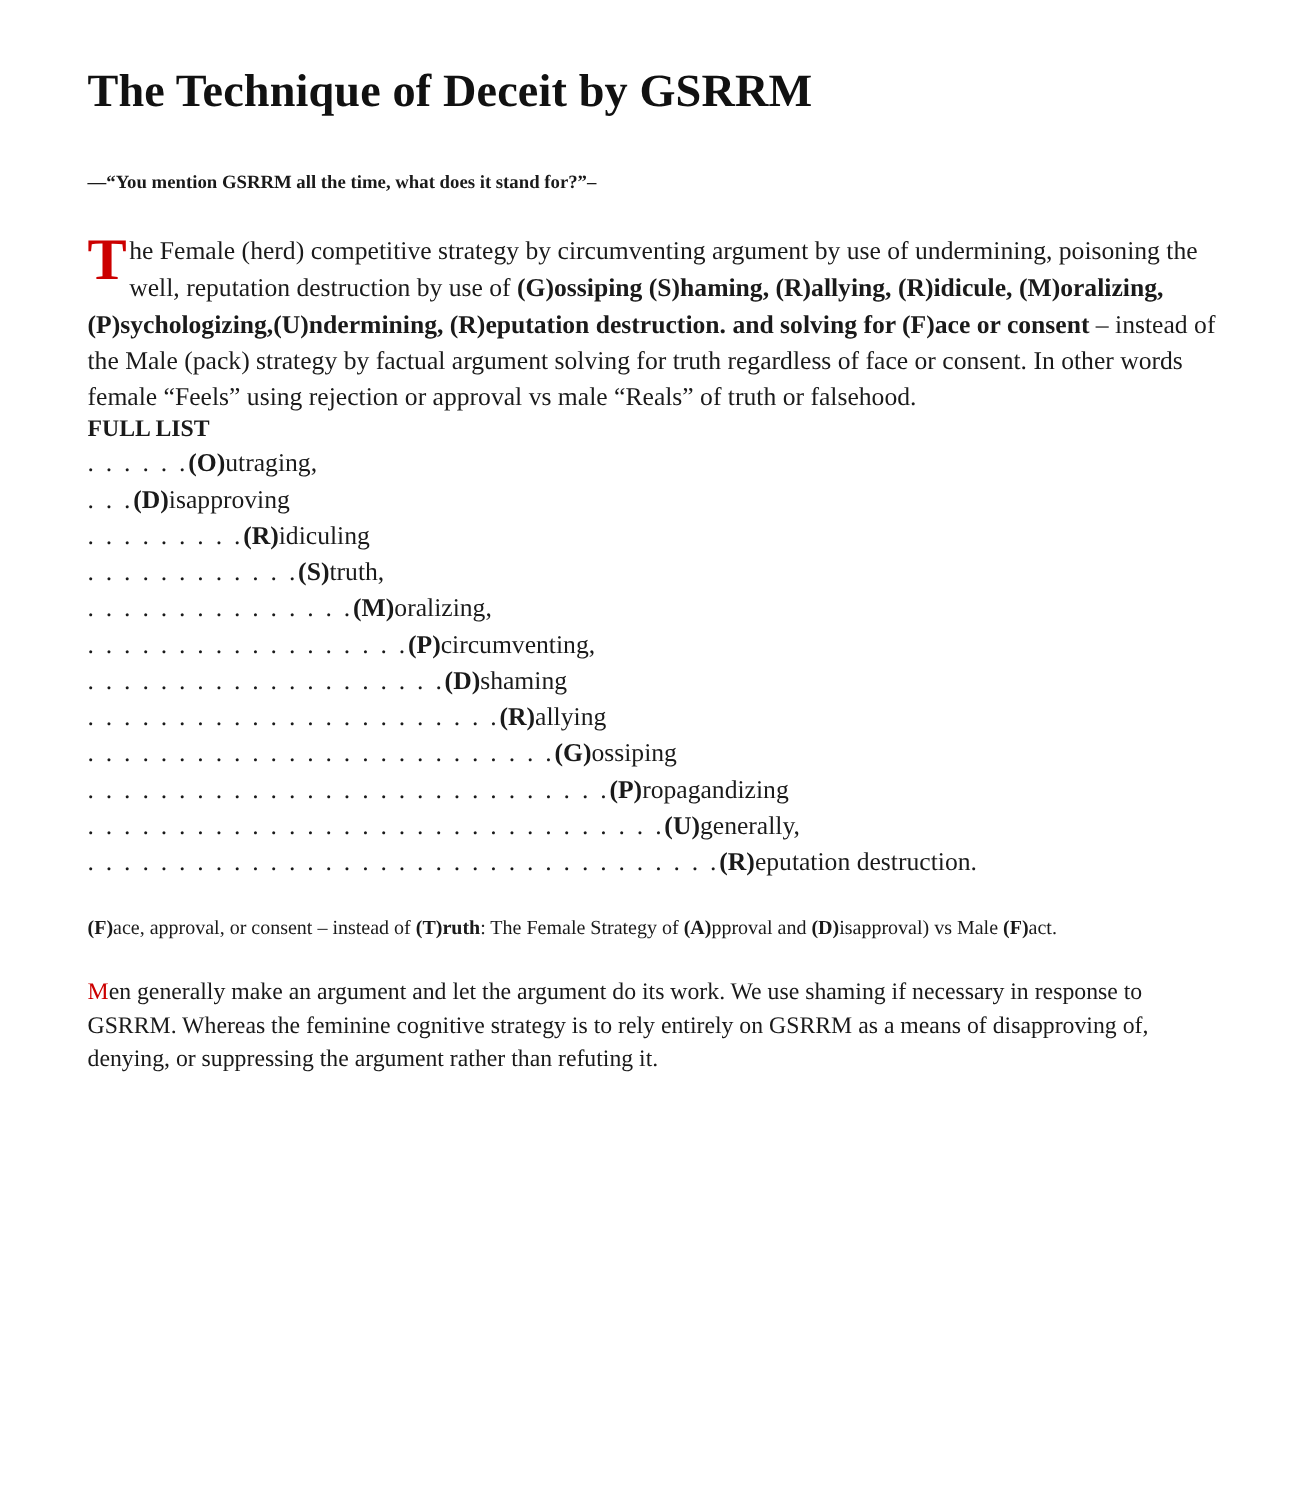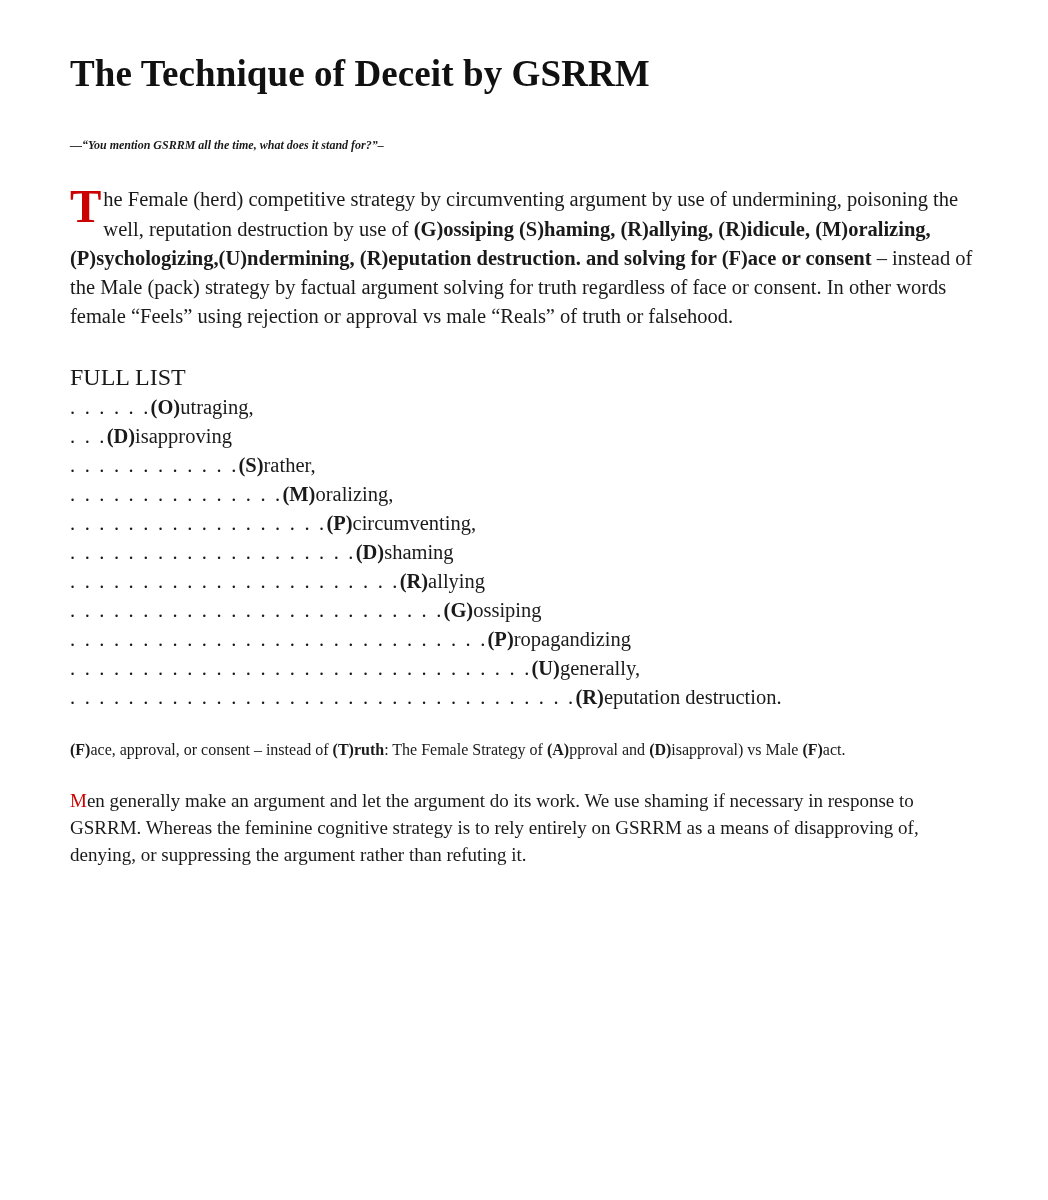--- a/index.html
+++ b/index.html
@@ -23,23 +23,22 @@
   }
   .title {
     font-size: 37px;
     font-weight: bold;
     letter-spacing: 0.1px;
     margin: 0 0 0 0;
     line-height: 1.2;
     color: #111;
   }
   .subtitle {
-    font-style: italic;
     font-weight: bold;
-    font-size: 12px;
+    font-size: 15px;
     margin-top: 42px;
     color: #1a1a1a;
   }
   .lede {
     margin-top: 32px;
     font-size: 20.5px;
     line-height: 1.42;
     text-align: left;
   }
   .dropcap {
@@ -47,23 +46,22 @@
     color: #cc0000;
     font-size: 47px;
     line-height: 0.82;
     font-weight: bold;
     padding-right: 2px;
     margin-top: 2px;
   }
   .b { font-weight: bold; }
   .red { color: #cc0000; }
   .section-head {
-    font-weight: normal;
-    font-size: 24px;
-    margin-top: 33px;
+    font-weight: bold;
+    font-size: 19px;
     margin-bottom: 2px;
   }
   .list {
     font-size: 20.5px;
     line-height: 1.415;
   }
   .list-row {
     white-space: nowrap;
   }
   .dots {
@@ -96,21 +94,22 @@
 
   <div class="lede">
     <span class="dropcap">T</span><span>he Female (herd) competitive strategy by circumventing argument by use of undermining, poisoning the well, reputation destruction by use of </span><span class="b">(G)ossiping (S)haming, (R)allying, (R)idicule, (M)oralizing, (P)sychologizing,(U)ndermining, (R)eputation destruction. and solving for (F)ace or consent</span><span> – instead of the Male (pack) strategy by factual argument solving for truth regardless of face or consent. In other words female “Feels” using rejection or approval vs male “Reals” of truth or falsehood.</span>
   </div>
 
   <div class="section-head">FULL LIST</div>
 
   <div class="list">
     <div class="list-row"><span class="dots">. . . . . .</span><span class="b">(O)</span><span>utraging,</span></div>
     <div class="list-row"><span class="dots">. . .</span><span class="b">(D)</span><span>isapproving</span></div>
-    <div class="list-row"><span class="dots">. . . . . . . . . . . .</span><span class="b">(S)</span><span>rather,</span></div>
+    <div class="list-row"><span class="dots">. . . . . . . . .</span><span class="b">(R)</span><span>idiculing</span></div>
+    <div class="list-row"><span class="dots">. . . . . . . . . . . .</span><span class="b">(S)</span><span>truth,</span></div>
     <div class="list-row"><span class="dots">. . . . . . . . . . . . . . .</span><span class="b">(M)</span><span>oralizing,</span></div>
     <div class="list-row"><span class="dots">. . . . . . . . . . . . . . . . . .</span><span class="b">(P)</span><span>circumventing,</span></div>
     <div class="list-row"><span class="dots">. . . . . . . . . . . . . . . . . . . .</span><span class="b">(D)</span><span>shaming</span></div>
     <div class="list-row"><span class="dots">. . . . . . . . . . . . . . . . . . . . . . .</span><span class="b">(R)</span><span>allying</span></div>
     <div class="list-row"><span class="dots">. . . . . . . . . . . . . . . . . . . . . . . . . .</span><span class="b">(G)</span><span>ossiping</span></div>
     <div class="list-row"><span class="dots">. . . . . . . . . . . . . . . . . . . . . . . . . . . . .</span><span class="b">(P)</span><span>ropagandizing</span></div>
     <div class="list-row"><span class="dots">. . . . . . . . . . . . . . . . . . . . . . . . . . . . . . . .</span><span class="b">(U)</span><span>generally,</span></div>
     <div class="list-row"><span class="dots">. . . . . . . . . . . . . . . . . . . . . . . . . . . . . . . . . . .</span><span class="b">(R)</span><span>eputation destruction.</span></div>
   </div>
 

